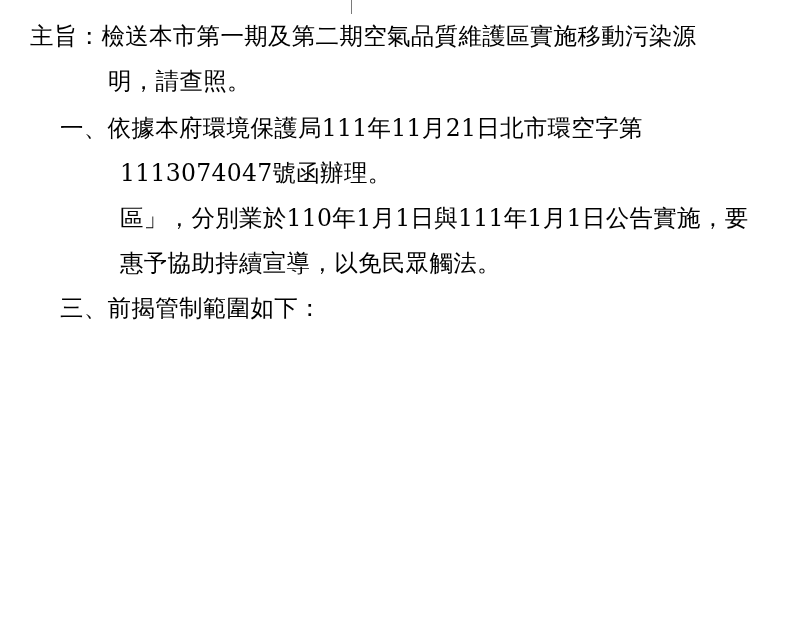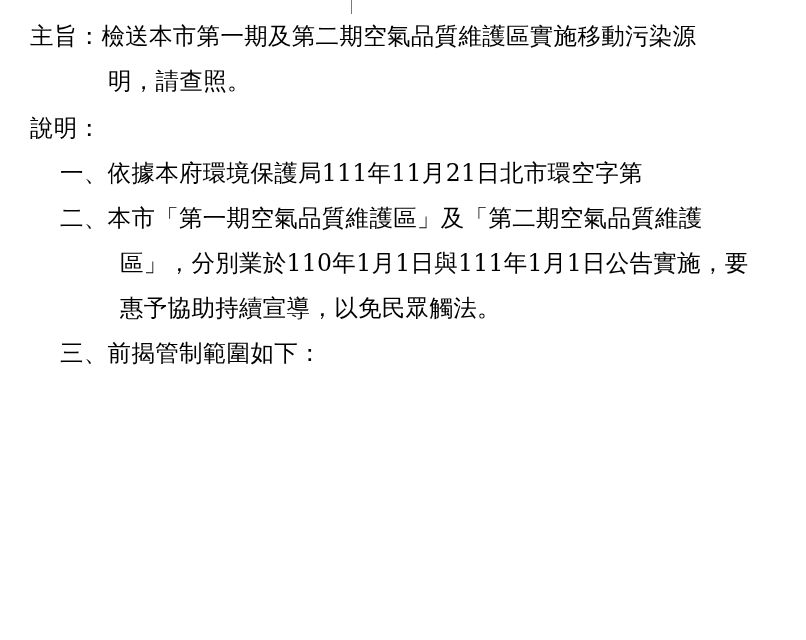--- a/index.html
+++ b/index.html
@@ -82,32 +82,29 @@
   <div class="stray-mark"></div>
   <div class="doc-body">
 
     <div class="block-subject">
       <p class="para subject-line">
         <span>主旨：</span><span>檢送本市第一期及第二期空氣品質維護區實施移動污染源</span>
       </p>
       <p class="para hang-1">明，請查照。</p>
     </div>
 
-    <p class="para block-label">說明：</p>
 
     <div>
       <p class="para item">
         <span>一、</span><span>依據本府環境保護局111年11月21日北市環空字第</span>
       </p>
+      <p class="para item-indent">1113074047號函辦理。</p>
     </div>
 
     <div>
-      <p class="para item">
-        <span>二、</span><span>本市「第一期空氣品質維護區」及「第二期空氣品質維護</span>
-      </p>
       <p class="para item-indent">區」，分別業於110年1月1日與111年1月1日公告實施，要</p>
       <p class="para item-indent">惠予協助持續宣導，以免民眾觸法。</p>
     </div>
 
     <div>
       <p class="para item">
         <span>三、</span><span>前揭管制範圍如下：</span>
       </p>
     </div>
 

